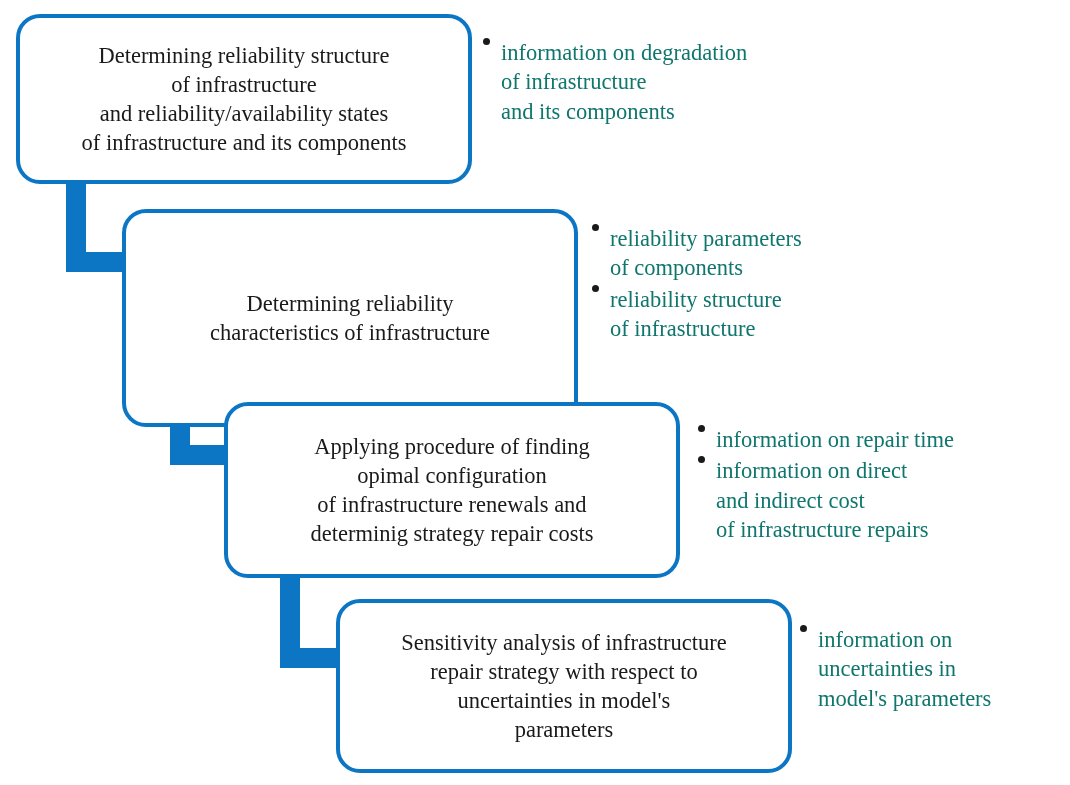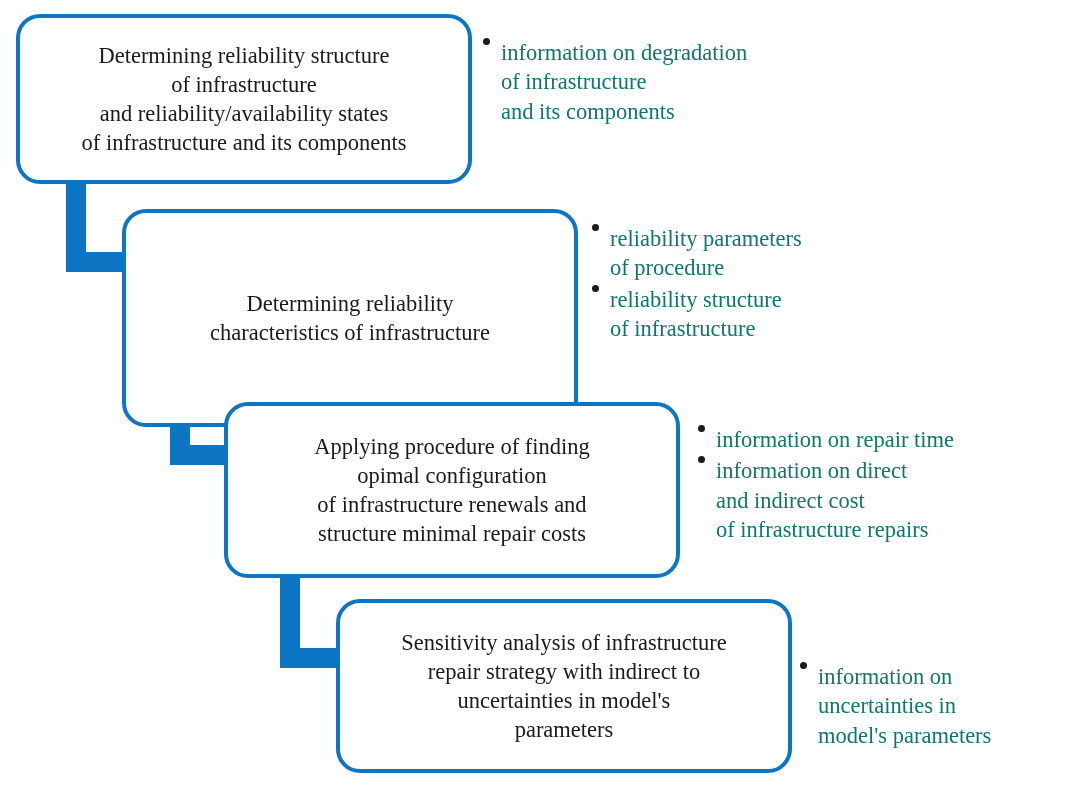--- a/index.html
+++ b/index.html
@@ -73,21 +73,21 @@
     width: 7px;
     height: 7px;
     border-radius: 50%;
     background: #1a1a1a;
   }
   .note-text { white-space: pre-line; }
 
   #notes-1 { left: 483px; top: 38px;  width: 400px; }
   #notes-2 { left: 592px; top: 224px; width: 400px; }
   #notes-3 { left: 698px; top: 425px; width: 372px; }
-  #notes-4 { left: 800px; top: 625px; width: 270px; margin-top: 37px; }
+  #notes-4 { left: 800px; top: 625px; width: 270px; }
 </style>
 </head>
 <body>
 
 <div id="canvas">
 
   <div class="connector" id="connector-1-2" style="left:62px; top:178px; width:120px; height:110px;">
     <svg width="120" height="110" viewBox="0 0 120 110" aria-hidden="true">
       <path d="M 4 0 L 24 0 L 24 74 L 66 74 L 66 62 L 96 84 L 66 106 L 66 94 L 4 94 Z" fill="#0C76C4"></path>
     </svg>
@@ -114,44 +114,44 @@
 
   <div class="node" id="node-2">
     <div class="node-text">Determining reliability
 characteristics of infrastructure</div>
   </div>
 
   <div class="node" id="node-3">
     <div class="node-text">Applying procedure of finding
 opimal configuration
 of infrastructure renewals and
-structure minimal repair costs</div>
+determinig strategy repair costs</div>
   </div>
 
   <div class="node" id="node-4">
     <div class="node-text">Sensitivity analysis of infrastructure
-repair strategy with indirect to
+repair strategy with respect to
 uncertainties in model's
 parameters</div>
   </div>
 
   <div class="notes" id="notes-1">
     <div class="note-item">
       <span class="note-bullet"></span>
       <span class="note-text">information on degradation
 of infrastructure
 and its components</span>
     </div>
   </div>
 
   <div class="notes" id="notes-2">
     <div class="note-item">
       <span class="note-bullet"></span>
       <span class="note-text">reliability parameters
-of procedure</span>
+of components</span>
     </div>
     <div class="note-item">
       <span class="note-bullet"></span>
       <span class="note-text">reliability structure
 of infrastructure</span>
     </div>
   </div>
 
   <div class="notes" id="notes-3">
     <div class="note-item">

